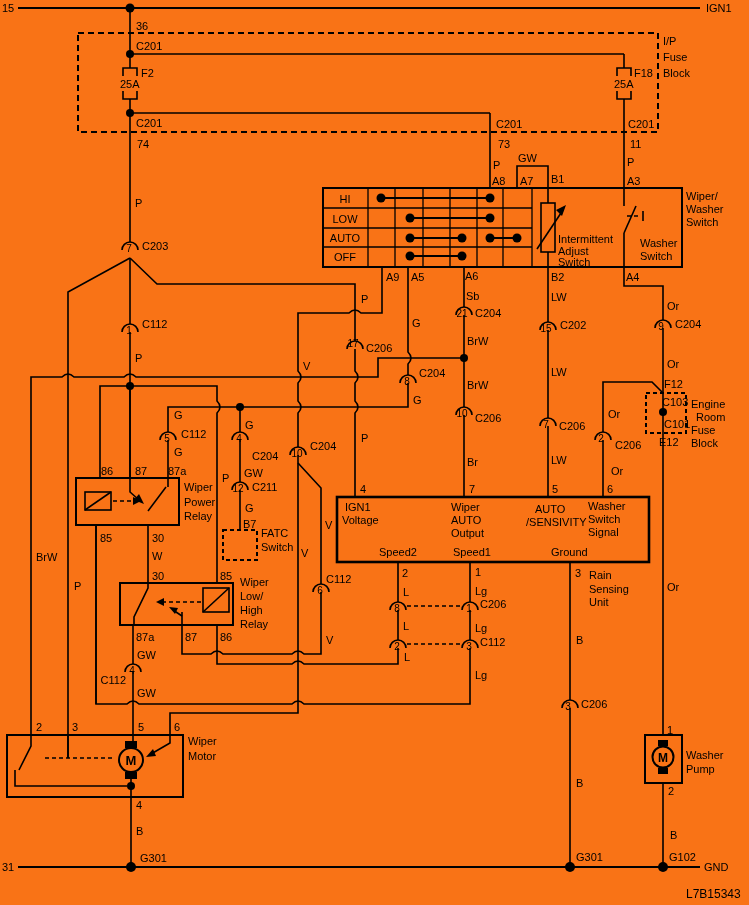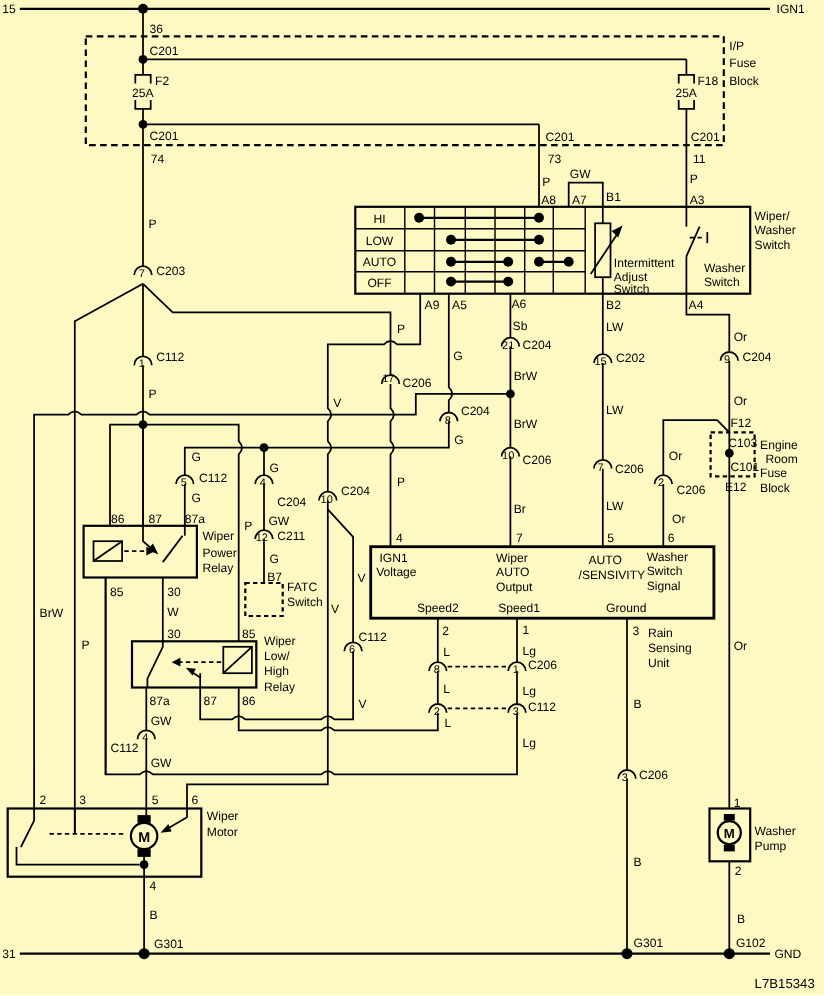--- a/index.html
+++ b/index.html
@@ -1,16 +1,16 @@
 <!DOCTYPE html>
 <html><head>
 <meta charset="utf-8">
 <style>
   html,body{margin:0;padding:0;background:#ffffff;}
-  #stage{position:relative;width:749px;height:905px;background:#fef9c3;overflow:hidden;}
+  #stage{position:relative;width:749px;height:905px;background:#f97316;overflow:hidden;}
   svg{position:absolute;left:0;top:0;}
   svg text{font-family:"Liberation Sans","DejaVu Sans",sans-serif;fill:#000;}
   .w{stroke:#000;stroke-width:1.6;fill:none;}
   .w2{stroke:#000;stroke-width:2.1;fill:none;}
   .thin{stroke:#000;stroke-width:1.3;fill:none;}
   .box{stroke:#000;stroke-width:2;fill:none;}
   .thickbox{stroke:#000;stroke-width:2.6;fill:none;}
   .dash{stroke-dasharray:6,4;}
   .dash2{stroke-dasharray:4,3;}
   .dot{fill:#000;stroke:none;}

